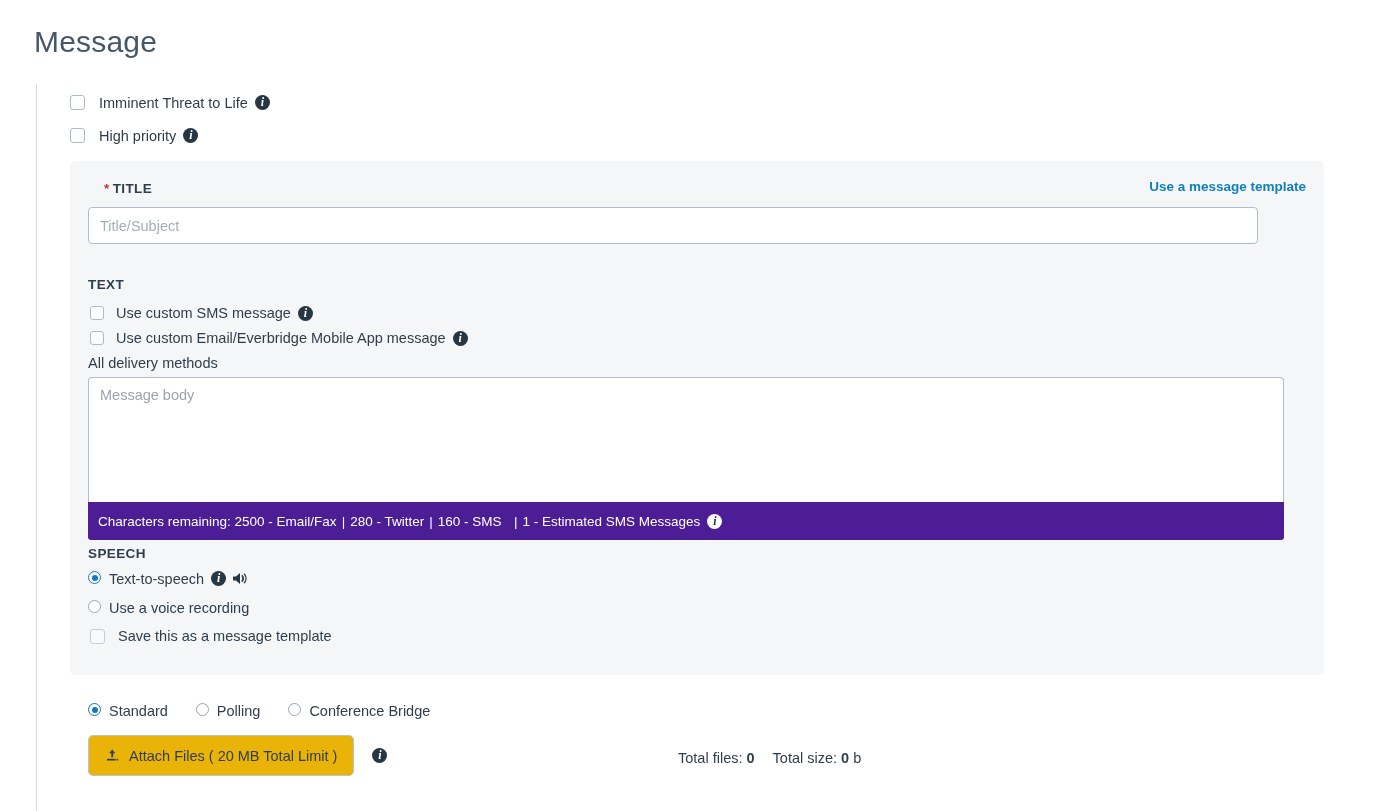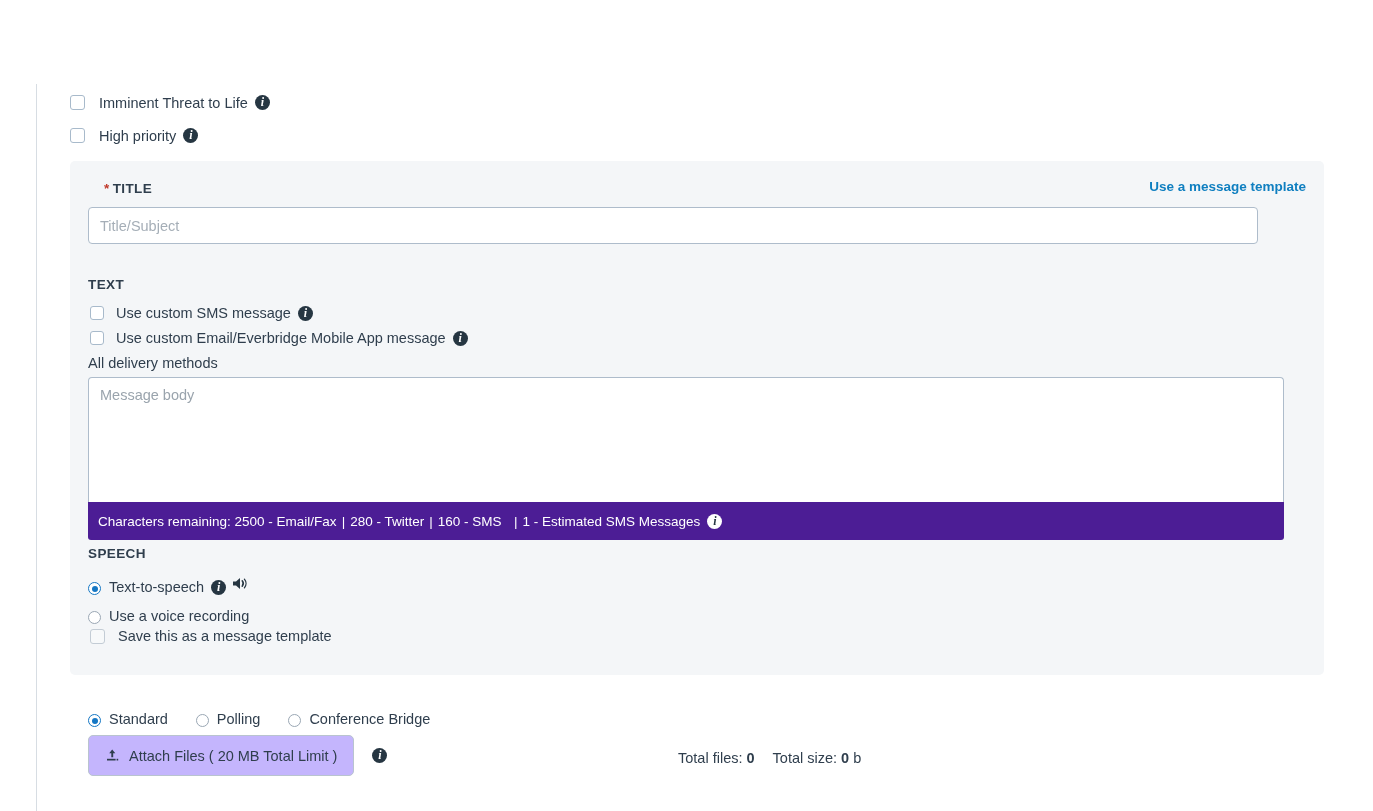--- a/index.html
+++ b/index.html
@@ -115,59 +115,60 @@
     border: 1px solid #9aa7b4; background: #ffffff;
     flex: 0 0 auto; display: inline-block; position: relative;
   }
   .radio.checked { border: 1px solid #1577c4; }
   .radio.checked::after {
     content: ""; position: absolute; left: 2.5px; top: 2.5px;
     width: 6px; height: 6px; border-radius: 50%; background: #1577c4;
   }
 
   .speech-opts { position: absolute; left: 18px; top: 410px; }
-  .radio-row { display: flex; align-items: flex-end; height: 24px; margin-bottom: 5px; }
+  .radio-row { display: flex; align-items: flex-start; height: 24px; margin-bottom: 5px; }
   .radio-row .rlabel { margin-left: 8px; font-size: 14.5px; color: #2f3e4d; }
 
   .speaker-icon { display: inline-block; margin-left: 6px; vertical-align: -3px; }
 
   .save-tpl { position: absolute; left: 20px; top: 467px; display: flex; align-items: center; }
   .save-tpl .chk { width: 15px; height: 15px; border-color: #c3ccd5; background: #f7f9fa; }
   .save-tpl .chk-label { margin-left: 13px; }
 
   
   .type-radios {
     position: absolute; left: 88px; top: 703px;
     display: flex; align-items: center;
   }
   .type-radios .radio-row { margin-bottom: 0; margin-right: 28px; }
 
   .attach-row { position: absolute; left: 88px; top: 735px; display: flex; align-items: center; }
   .attach-btn {
     height: 41px; min-width: 248px;
-    border: 1px solid #b9c4cf; border-radius: 5px; background: #c4b5fd;
+    border: 1px solid #b9c4cf; border-radius: 5px; background: #eab308;
     display: flex; align-items: center; justify-content: center;
     padding: 0 16px; cursor: pointer;
     font-family: "Liberation Sans", sans-serif; font-size: 14.5px; color: #2f3e4d;
   }
   .upload-icon { margin-right: 9px; display: inline-flex; }
   .attach-row .info-icon { margin-left: 18px; }
 
   .totals {
     position: absolute; left: 678px; top: 750px;
     font-size: 14.5px; color: #2f3e4d; display: flex; align-items: center;
   }
   .totals b { font-weight: bold; }
   .totals .gap { display: inline-block; width: 18px; }
 </style>
 </head>
 <body>
 
 <div class="page">
 
+  <div class="page-title">Message</div>
 
   <div class="left-rule"></div>
 
   <div class="top-checks">
     <div class="chk-row">
       <span class="chk"></span>
       <span class="chk-label">Imminent Threat to Life</span>
       <span class="info-icon">i</span>
     </div>
     <div class="chk-row">

